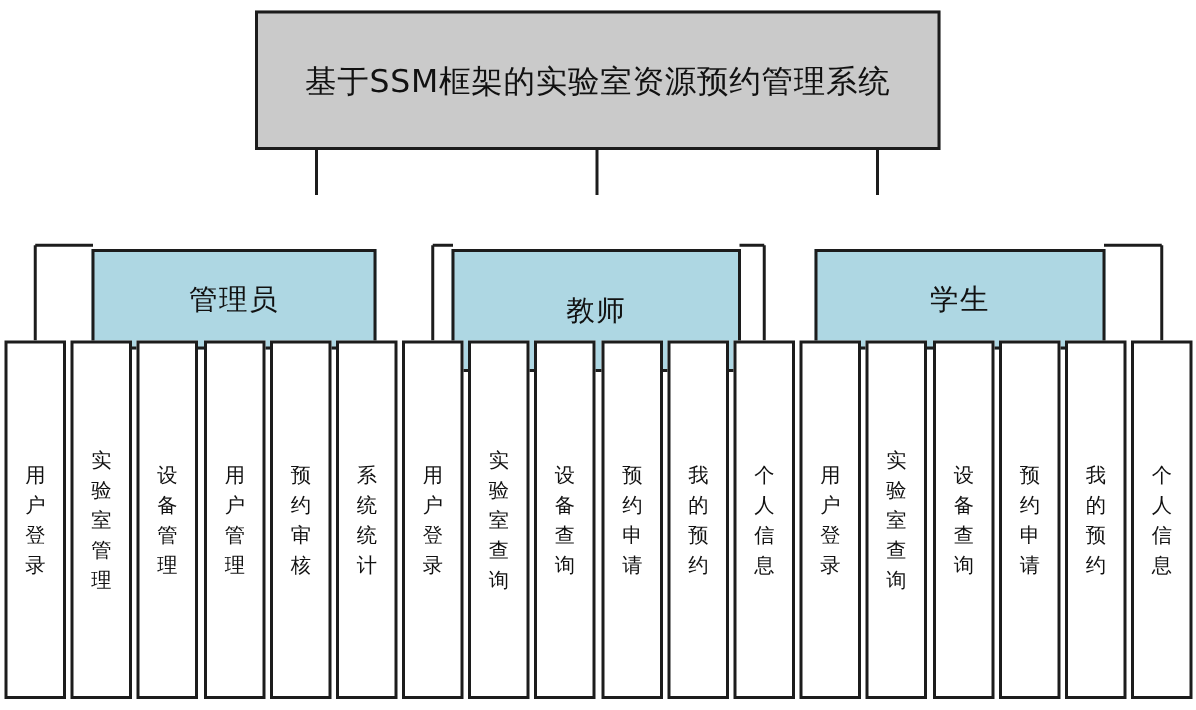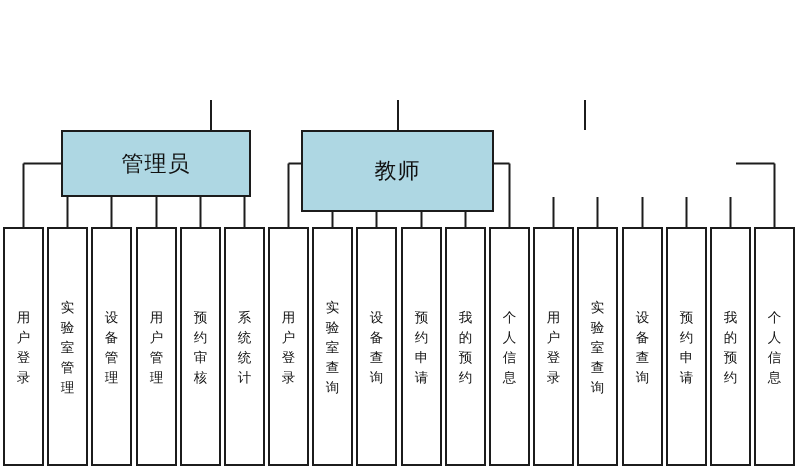--- a/index.html
+++ b/index.html
@@ -30,22 +30,23 @@
     text-align:center;
   }
   .root{
     left:170px;top:7px;width:457px;height:93px;
     background:var(--root-fill);
     font-size:21px;
     letter-spacing:0.5px;
   }
   .group{
     background:var(--group-fill);
-    font-size:22px;
+    font-size:19px;
     letter-spacing:1px;
+    margin-top:36px;
   }
   .g0{left:61px;top:130px;width:190px;height:67px;}
   .g1{left:301px;top:130px;width:193px;height:82px;}
   .g2{left:543px;top:130px;width:194px;height:67px;}
   .child{
     top:227px;width:41px;height:239px;
     background:var(--child-fill);
   }
   .vtext{
     white-space:pre-line;
@@ -80,26 +81,32 @@
       <line x1="585" y1="100" x2="585" y2="130" stroke="#1c1c1c" stroke-width="2"></line>
       <line x1="553.5" y1="197" x2="553.5" y2="227" stroke="#1c1c1c" stroke-width="2"></line>
       <line x1="597.5" y1="197" x2="597.5" y2="227" stroke="#1c1c1c" stroke-width="2"></line>
       <line x1="642.5" y1="197" x2="642.5" y2="227" stroke="#1c1c1c" stroke-width="2"></line>
       <line x1="686.5" y1="197" x2="686.5" y2="227" stroke="#1c1c1c" stroke-width="2"></line>
       <line x1="730.5" y1="197" x2="730.5" y2="227" stroke="#1c1c1c" stroke-width="2"></line>
       <line x1="736" y1="163.5" x2="774.5" y2="163.5" stroke="#1c1c1c" stroke-width="2"></line>
       <line x1="774.5" y1="163.5" x2="774.5" y2="227" stroke="#1c1c1c" stroke-width="2"></line>
     </svg>
 
+  <div class="box root">
+    <span>基于SSM框架的实验室资源预约管理系统</span>
+  </div>
 
   <div class="box group g0">
     <span>管理员</span>
   </div>
   <div class="box group g1">
     <span>教师</span>
+  </div>
+  <div class="box group g2">
+    <span>学生</span>
   </div>
 
   <div id="children">
       <div class="box child" style="left: 3px;">
         <span class="vtext">用
 户
 登
 录</span>
       </div>
       <div class="box child" style="left: 47px;">

